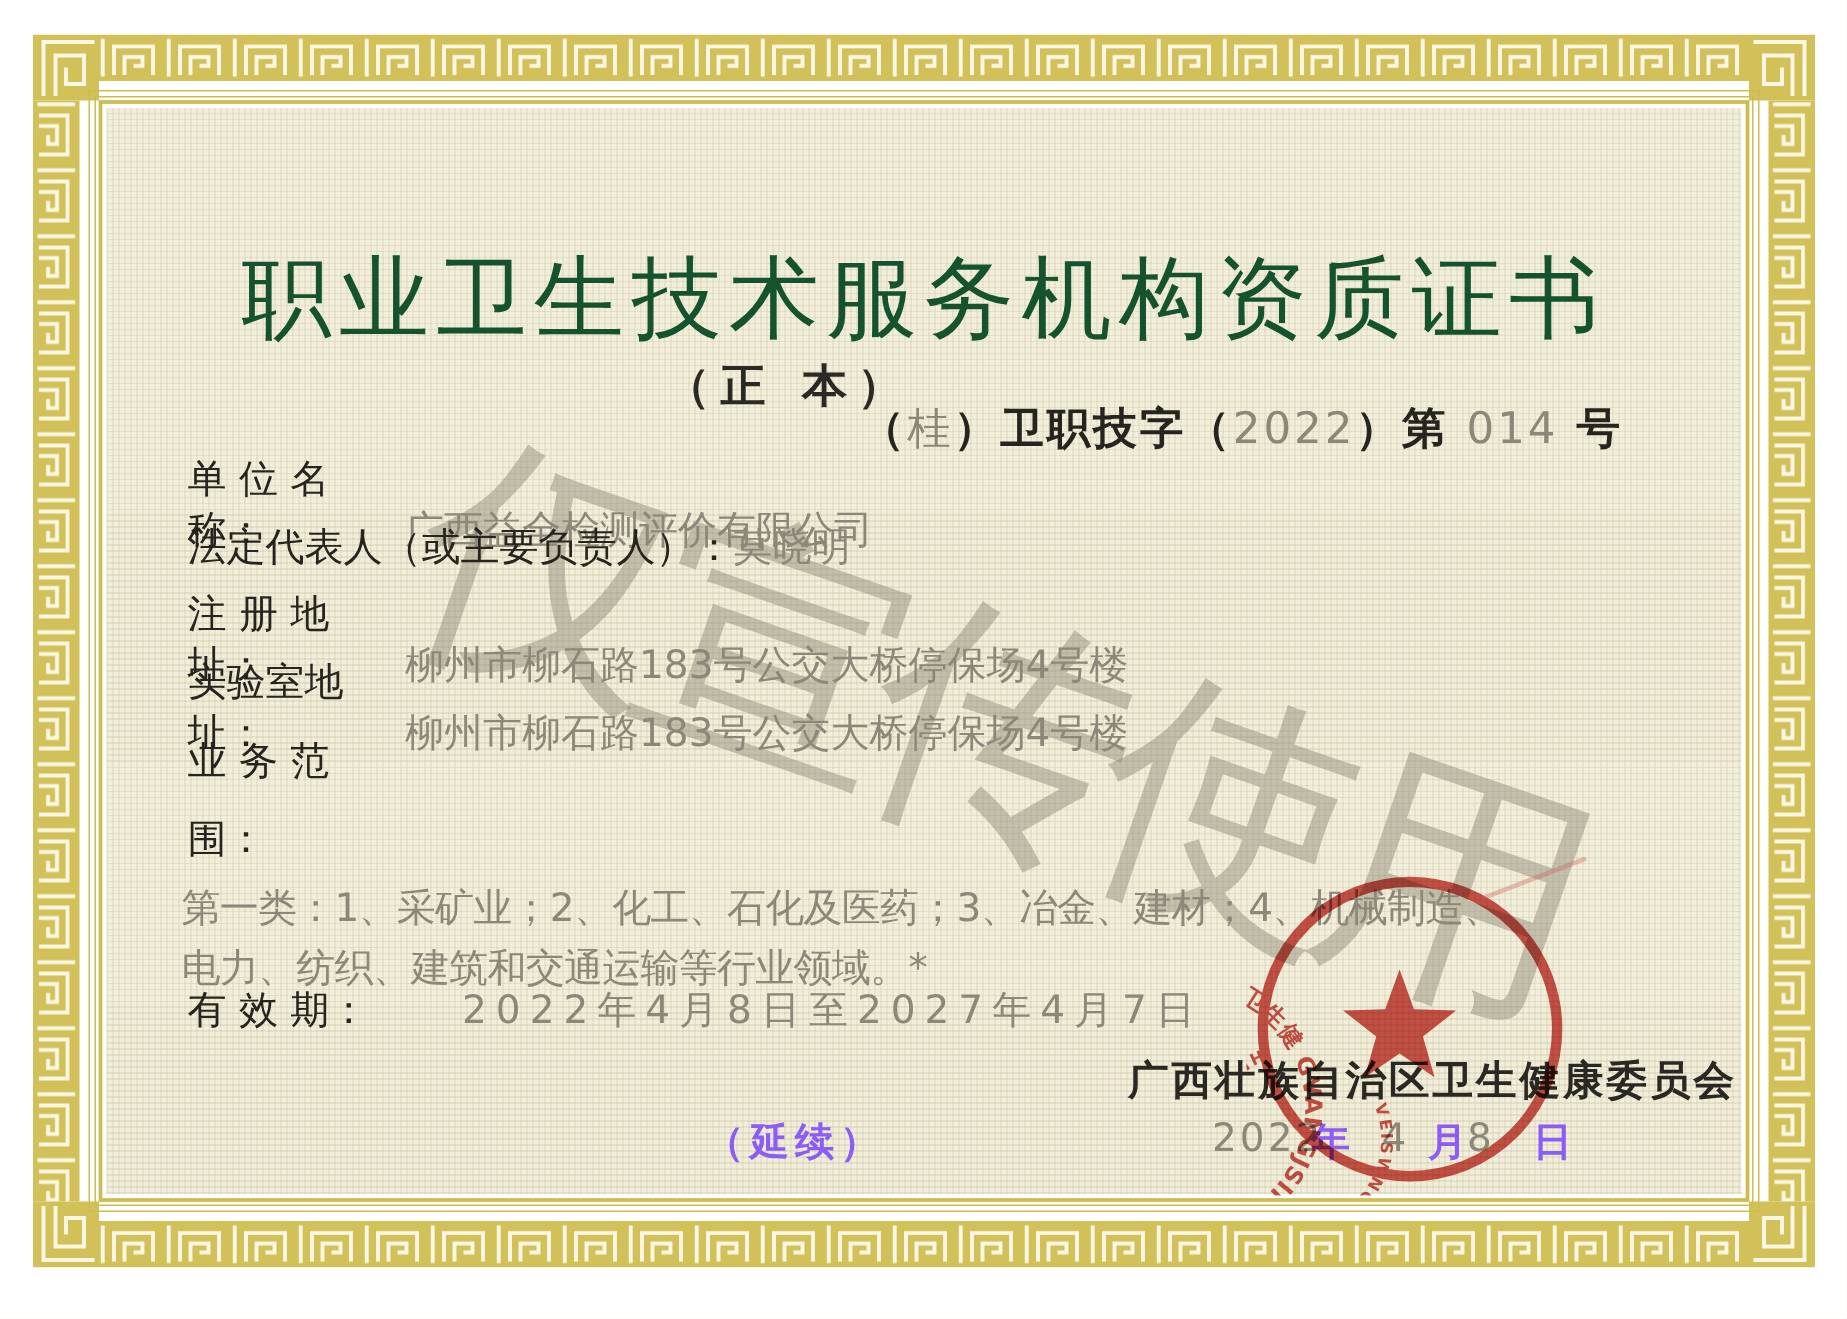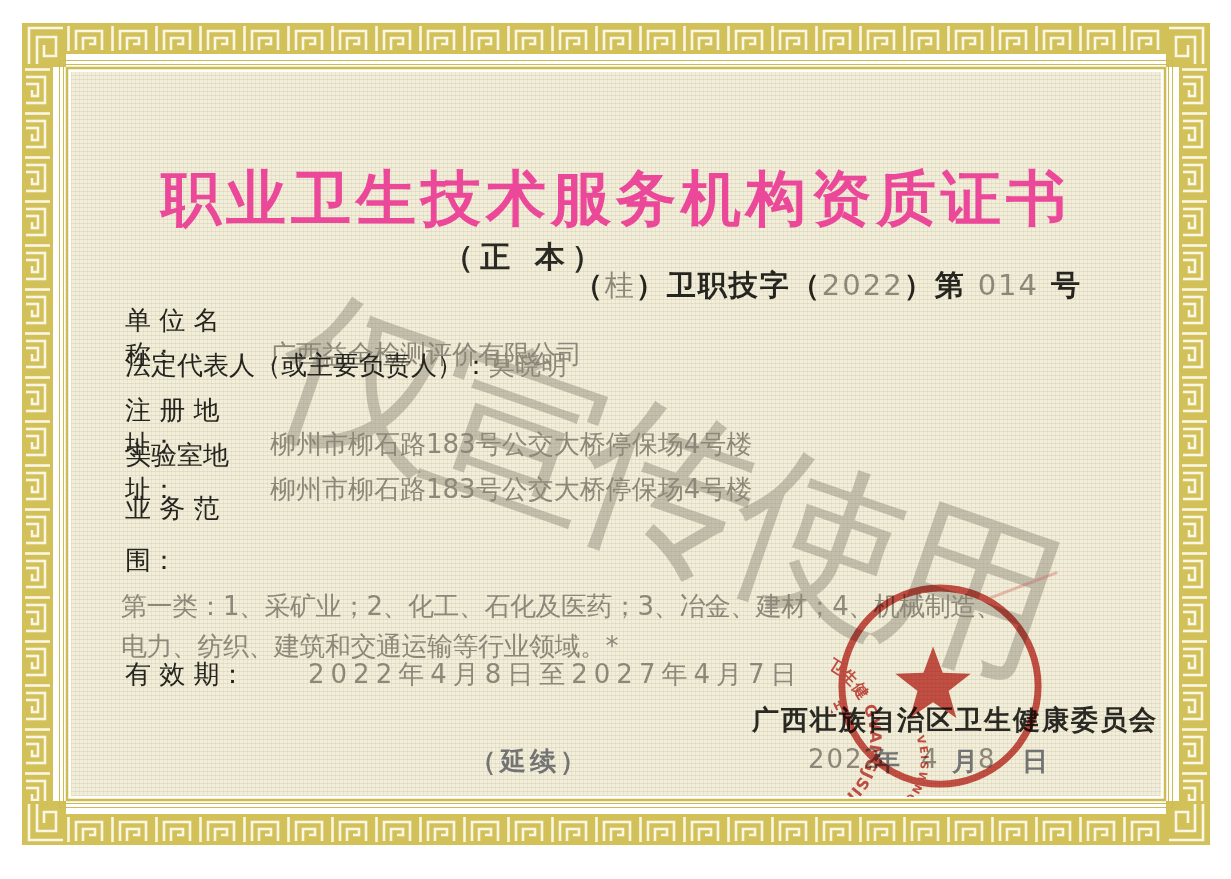--- a/index.html
+++ b/index.html
@@ -14,38 +14,38 @@
     position:absolute;left:49px;top:49px;width:1090px;height:724px;
     background-color:#f1eedb;
     background-image:
       repeating-linear-gradient(0deg, rgba(199,189,150,.30) 0 1px, rgba(0,0,0,0) 1px 4px),
       repeating-linear-gradient(90deg, rgba(199,189,150,.22) 0 1px, rgba(0,0,0,0) 1px 4px);
   }
   .layer{position:absolute;inset:0;}
   .txt{position:absolute;color:#26241f;}
   .title{
     left:0;top:136px;width:1188px;text-align:center;
-    font-size:60px;font-weight:700;letter-spacing:5px;color:#ec4899;
+    font-size:60px;font-weight:400;letter-spacing:5px;color:#14532d;
   }
   .subtitle{
     left:0;top:214px;width:1008px;text-align:center;
     font-size:30px;font-weight:600;letter-spacing:7px;color:#2b2923;
   }
   .certno{right:128px;top:243px;font-size:29px;font-weight:600;letter-spacing:2px;}
   .certno .var{color:#8d8779;font-weight:500;}
   .certno .sp{margin:0 12px;}
   .row{left:88px;top:0;width:1070px;font-size:26px;line-height:34px;}
   .flabel{font-weight:400;color:#26241f;letter-spacing:0;margin-left:15px;}
   .flabel.fixed{display:inline-block;width:145px;}
   .fvalue{color:#8d8779;font-weight:500;}
   .scope-val{display:inline-block;vertical-align:top;width:905px;line-height:40px;letter-spacing:-0.5px;margin-left:11px;}
   .validity-val{letter-spacing:6px;margin-left:38px;margin-top:36px;}
   .authority{right:52px;top:679px;font-size:27px;letter-spacing:2px;color:#2a2822;font-weight:600;}
   .dateline{left:0;top:721px;width:1188px;height:34px;font-size:26px;}
-  .dateline span{position:absolute;top:0;font-weight:600;color:#737373;}
+  .dateline span{position:absolute;top:0;font-weight:600;color:#8b5cf6;}
   .dateline .var{color:#8d8779;font-weight:500;letter-spacing:2px;}
   .watermark{
     position:absolute;left:300px;top:222px;
     font-size:174px;font-weight:500;letter-spacing:-14px;
     color:rgba(127,121,104,0.40);white-space:nowrap;
     transform:rotate(19deg);transform-origin:left top;
     z-index:3;
   }
   .textlayer{z-index:4;}
   .seal{position:absolute;left:831px;top:579px;z-index:5;opacity:.88;mix-blend-mode:multiply;}

